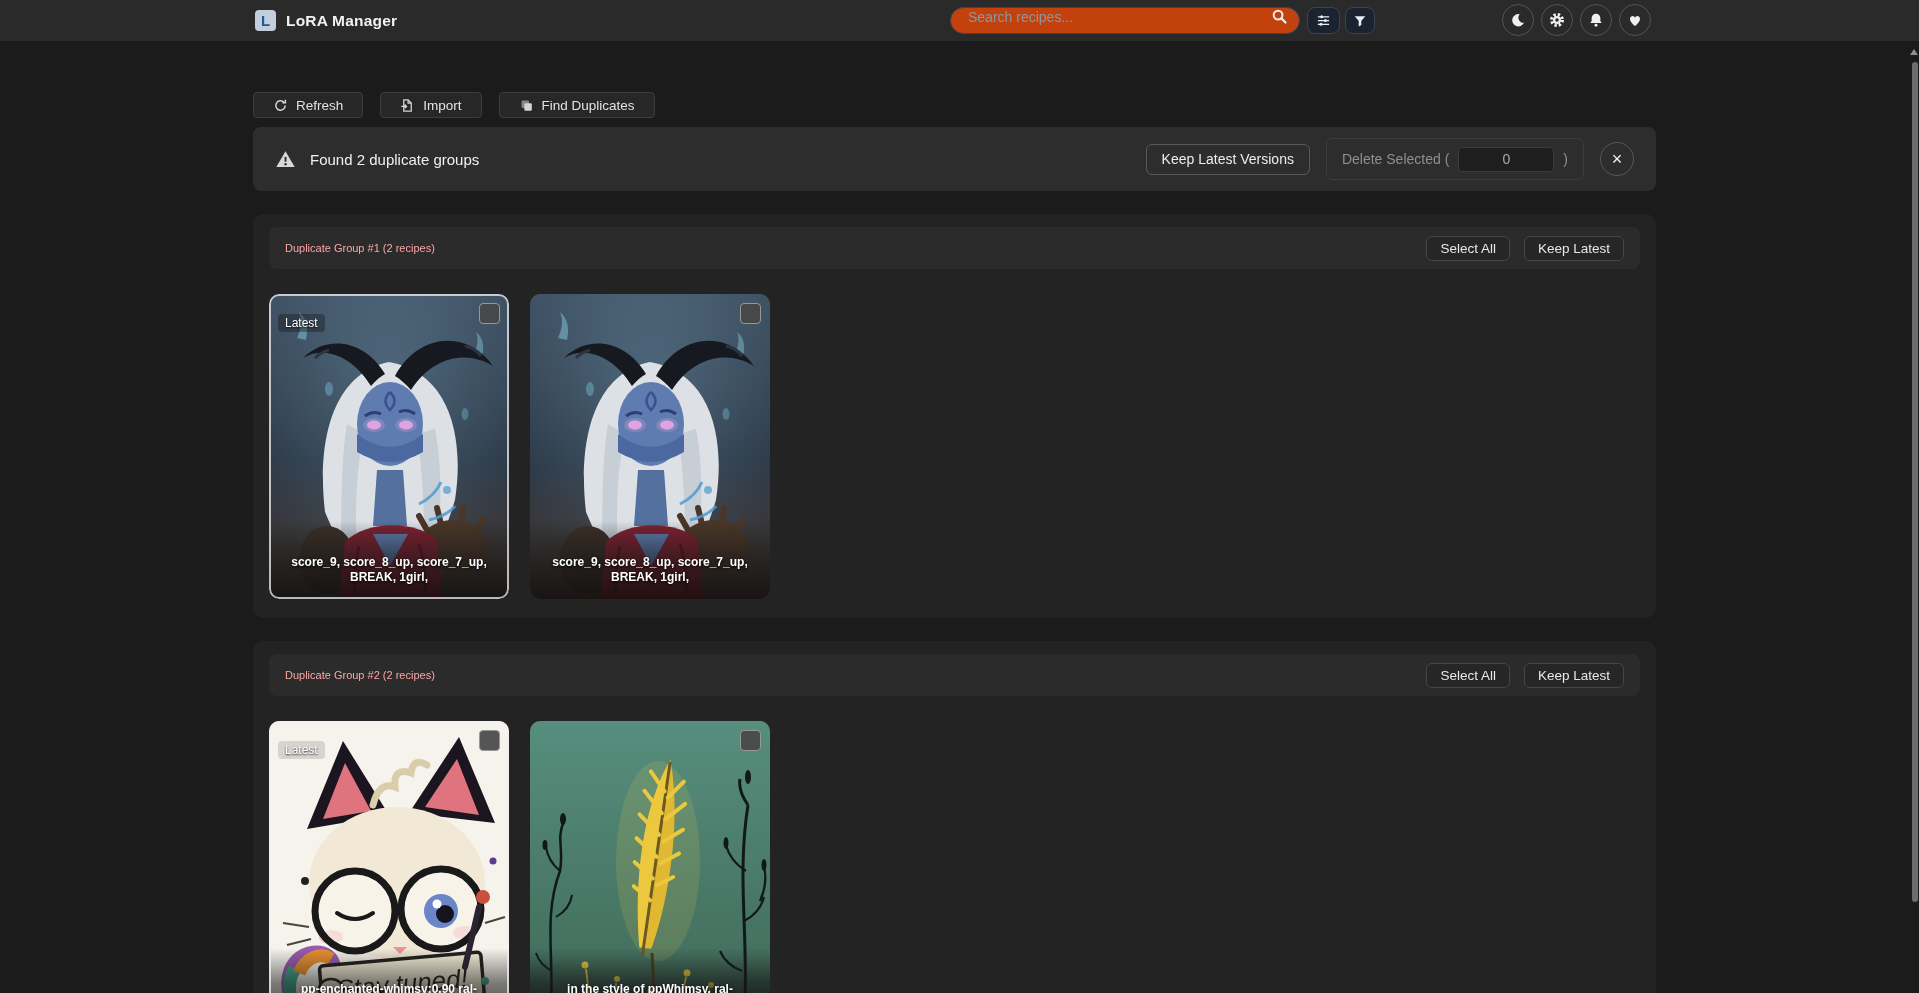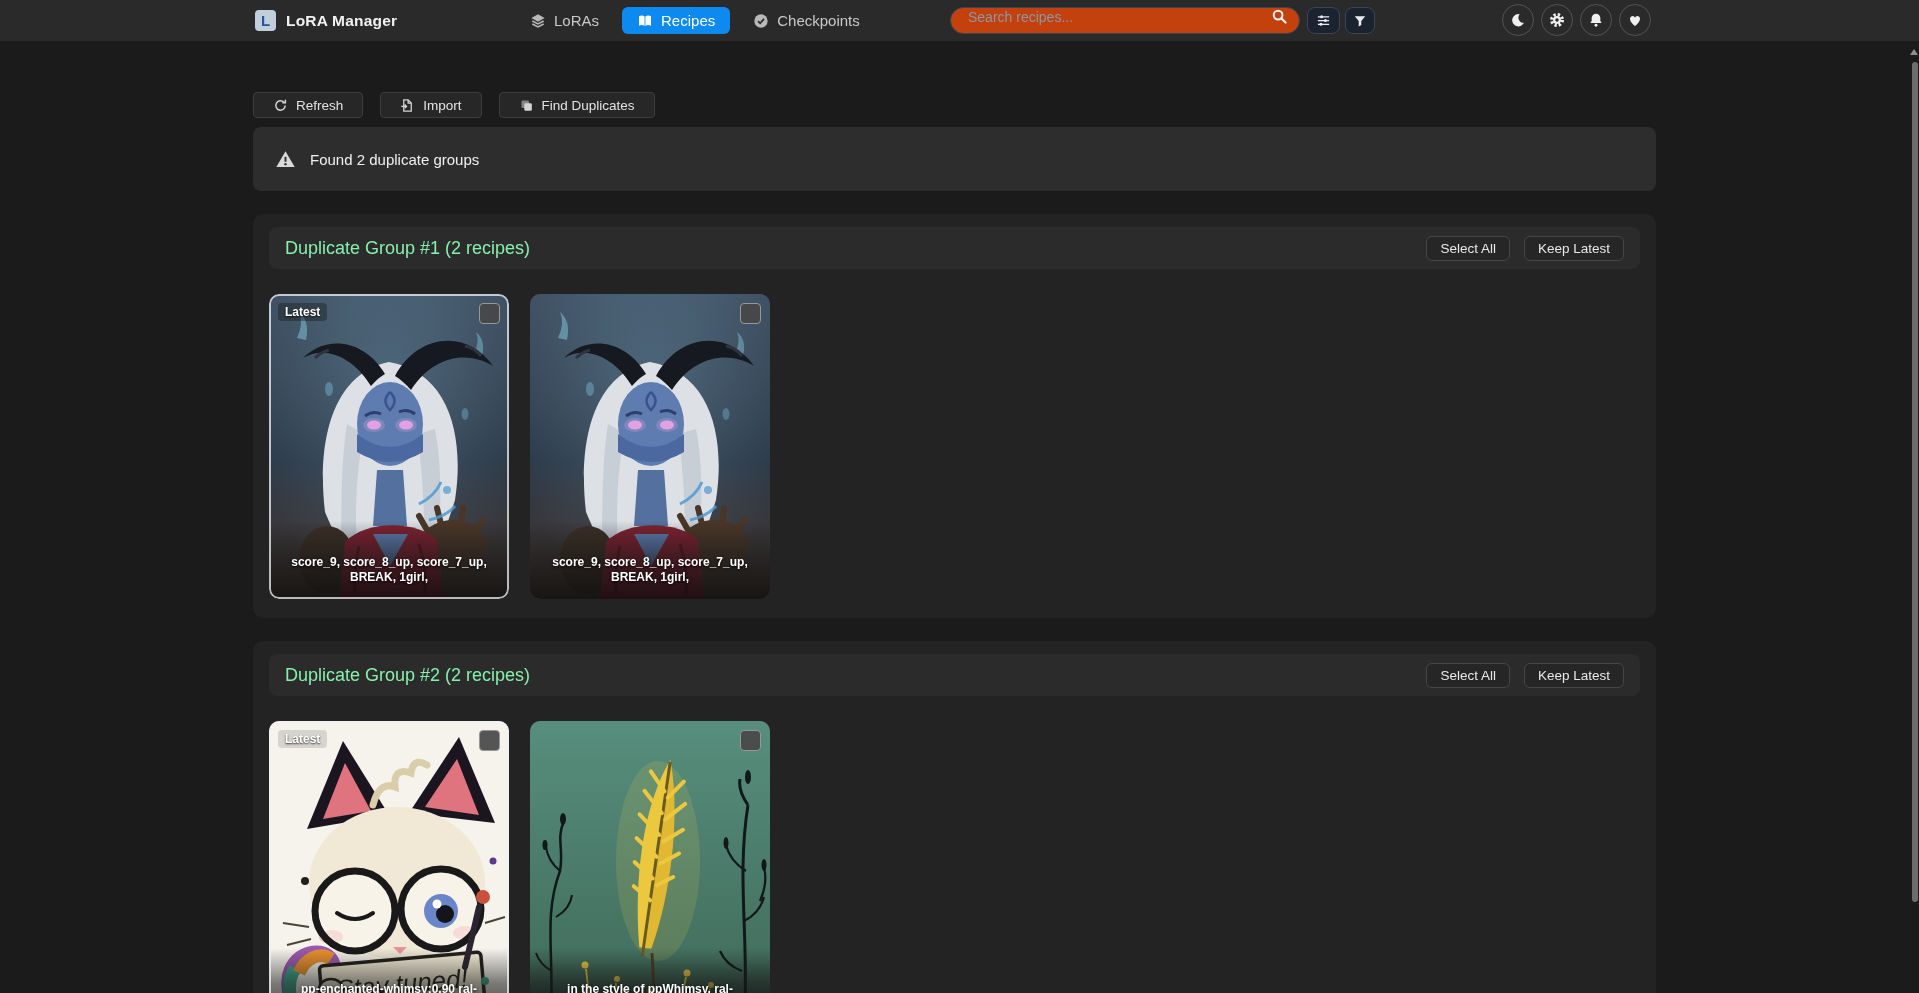--- a/index.html
+++ b/index.html
@@ -60,30 +60,30 @@
                border:1px solid #3c3c3c;border-radius:6px;height:40px;padding:0 15px;}
   .count-box{width:96px;height:25px;box-sizing:border-box;background:#1e1e1e;border:1px solid #3a3a3a;
              border-radius:4px;color:#a9a9a9;text-align:center;font-size:14px;outline:none;font-family:inherit;}
   .close-btn{width:34px;height:34px;border-radius:50%;border:1px solid #565656;background:transparent;
              color:#f2f2f2;font-size:18px;line-height:1;display:flex;align-items:center;justify-content:center;
              cursor:pointer;padding:0;}
 
   
   .group{margin-top:23px;background:#232323;border-radius:10px;padding:13px 16px 19px;box-sizing:border-box;}
   .group-header{height:42px;background:#2b2b2b;border-radius:8px;display:flex;align-items:center;padding:0 16px;}
-  .group-title{font-size:18px;color:#86efac;}
+  .group-title{font-size:11px;color:#fca5a5;}
   .group-actions{margin-left:auto;display:flex;gap:14px;}
   .gbtn{height:25px;padding:0 13px;background:#262626;border:1px solid #464646;border-radius:6px;
         color:#e8e8e8;font-size:13.5px;cursor:pointer;font-family:inherit;text-align:center;}
   .cards{display:flex;gap:21px;margin-top:25px;}
   .card{position:relative;width:240px;height:305px;border-radius:10px;overflow:hidden;background:#333;cursor:pointer;}
   .card.latest::after{content:'';position:absolute;inset:0;border:2px solid rgba(240,242,245,.75);
                       border-radius:10px;pointer-events:none;}
   .card .art{position:absolute;inset:0;width:100%;height:100%;}
-  .badge{position:absolute;top:9px;left:9px;font-size:12px;font-weight:700;color:#fff;
+  .badge{position:absolute;top:20px;left:9px;font-size:12px;font-weight:400;color:#fff;
          background:rgba(25,25,25,.40);padding:2px 7px;border-radius:4px;
          text-shadow:0 1px 2px rgba(0,0,0,.8);}
   .checkbox{position:absolute;top:9px;right:9px;width:21px;height:21px;border-radius:4px;
             background:rgba(72,72,72,.92);border:1.5px solid #979797;box-sizing:border-box;cursor:pointer;}
   .card-overlay{position:absolute;left:0;right:0;bottom:0;padding:34px 12px 13px;
                 background:linear-gradient(180deg,rgba(20,20,20,0) 0%,rgba(22,22,22,.55) 45%,rgba(12,12,12,.82) 100%);}
   .prompt{font-size:12px;font-weight:700;color:#fff;line-height:1.3;
           text-shadow:0 1px 3px rgba(0,0,0,.95);max-height:2.6em;overflow:hidden;overflow-wrap:anywhere;
           display:-webkit-box;text-align:center;-webkit-line-clamp:2;-webkit-box-orient:vertical;}
 </style>
@@ -213,44 +213,20 @@
 </svg>
 
 <header class="navbar">
   <div class="brand">
     <div class="logo">
       <span>L</span>
     </div>
     <span class="brand-title">LoRA Manager</span>
   </div>
 
-  <nav class="nav-links">
-    <div class="nav-item">
-      <svg class="nicon" width="16" height="16" viewBox="0 0 24 24">
-        <path d="M12 2 L22 7.5 L12 13 L2 7.5 Z" fill="currentColor"></path>
-        <path d="M3.5 12 L12 16.5 L20.5 12" stroke="currentColor" stroke-width="2.2" fill="none"></path>
-        <path d="M3.5 16.5 L12 21 L20.5 16.5" stroke="currentColor" stroke-width="2.2" fill="none"></path>
-      </svg>
-      <span>LoRAs</span>
-    </div>
-    <div class="nav-item active">
-      <svg class="nicon" width="16" height="16" viewBox="0 0 24 24">
-        <path d="M3 5 C6 3.4 9 3.4 11.4 5.4 L11.4 19.4 C9 17.6 6 17.6 3 19 Z" fill="currentColor"></path>
-        <path d="M21 5 C18 3.4 15 3.4 12.6 5.4 L12.6 19.4 C15 17.6 18 17.6 21 19 Z" fill="currentColor"></path>
-      </svg>
-      <span>Recipes</span>
-    </div>
-    <div class="nav-item">
-      <svg class="nicon" width="16" height="16" viewBox="0 0 24 24">
-        <circle cx="12" cy="12" r="10" fill="currentColor"></circle>
-        <path d="M7.5 12.2 L10.7 15.4 L16.5 8.8" stroke="#2a2a2b" stroke-width="2.6" fill="none"></path>
-      </svg>
-      <span>Checkpoints</span>
-    </div>
-  </nav>
 
   <div class="search-wrap">
     <input type="text" placeholder="Search recipes..." style="">
     <svg width="17" height="17" viewBox="0 0 24 24">
       <circle cx="10" cy="10" r="6.2" stroke="#eef1f5" stroke-width="2.8" fill="none"></circle>
       <line x1="14.8" y1="14.8" x2="20.5" y2="20.5" stroke="#eef1f5" stroke-width="3.2" stroke-linecap="round"></line>
     </svg>
   </div>
 
   <button class="mini-btn sliders">
@@ -328,20 +304,29 @@
 
   <div class="banner">
     <div class="banner-left">
       <svg width="21" height="21" viewBox="0 0 24 24">
         <path d="M12 2.5 L22.5 20.5 H1.5 Z" fill="#d9d9d9"></path>
         <rect x="10.9" y="9" width="2.2" height="5.6" fill="#2d2d2d"></rect>
         <circle cx="12" cy="17.3" r="1.4" fill="#2d2d2d"></circle>
       </svg>
       <span>Found 2 duplicate groups</span>
     </div>
+    <div class="banner-right">
+      <button class="klv-btn">Keep Latest Versions</button>
+      <div class="delete-wrap">
+        <span>Delete Selected (</span>
+        <input class="count-box" readonly="" value="0" style="">
+        <span>)</span>
+      </div>
+      <button class="close-btn">×</button>
+    </div>
   </div>
 
   <section class="group">
     <div class="group-header">
       <span class="group-title">Duplicate Group #1 (2 recipes)</span>
       <div class="group-actions">
         <button class="gbtn">Select All</button>
         <button class="gbtn">Keep Latest</button>
       </div>
     </div>

